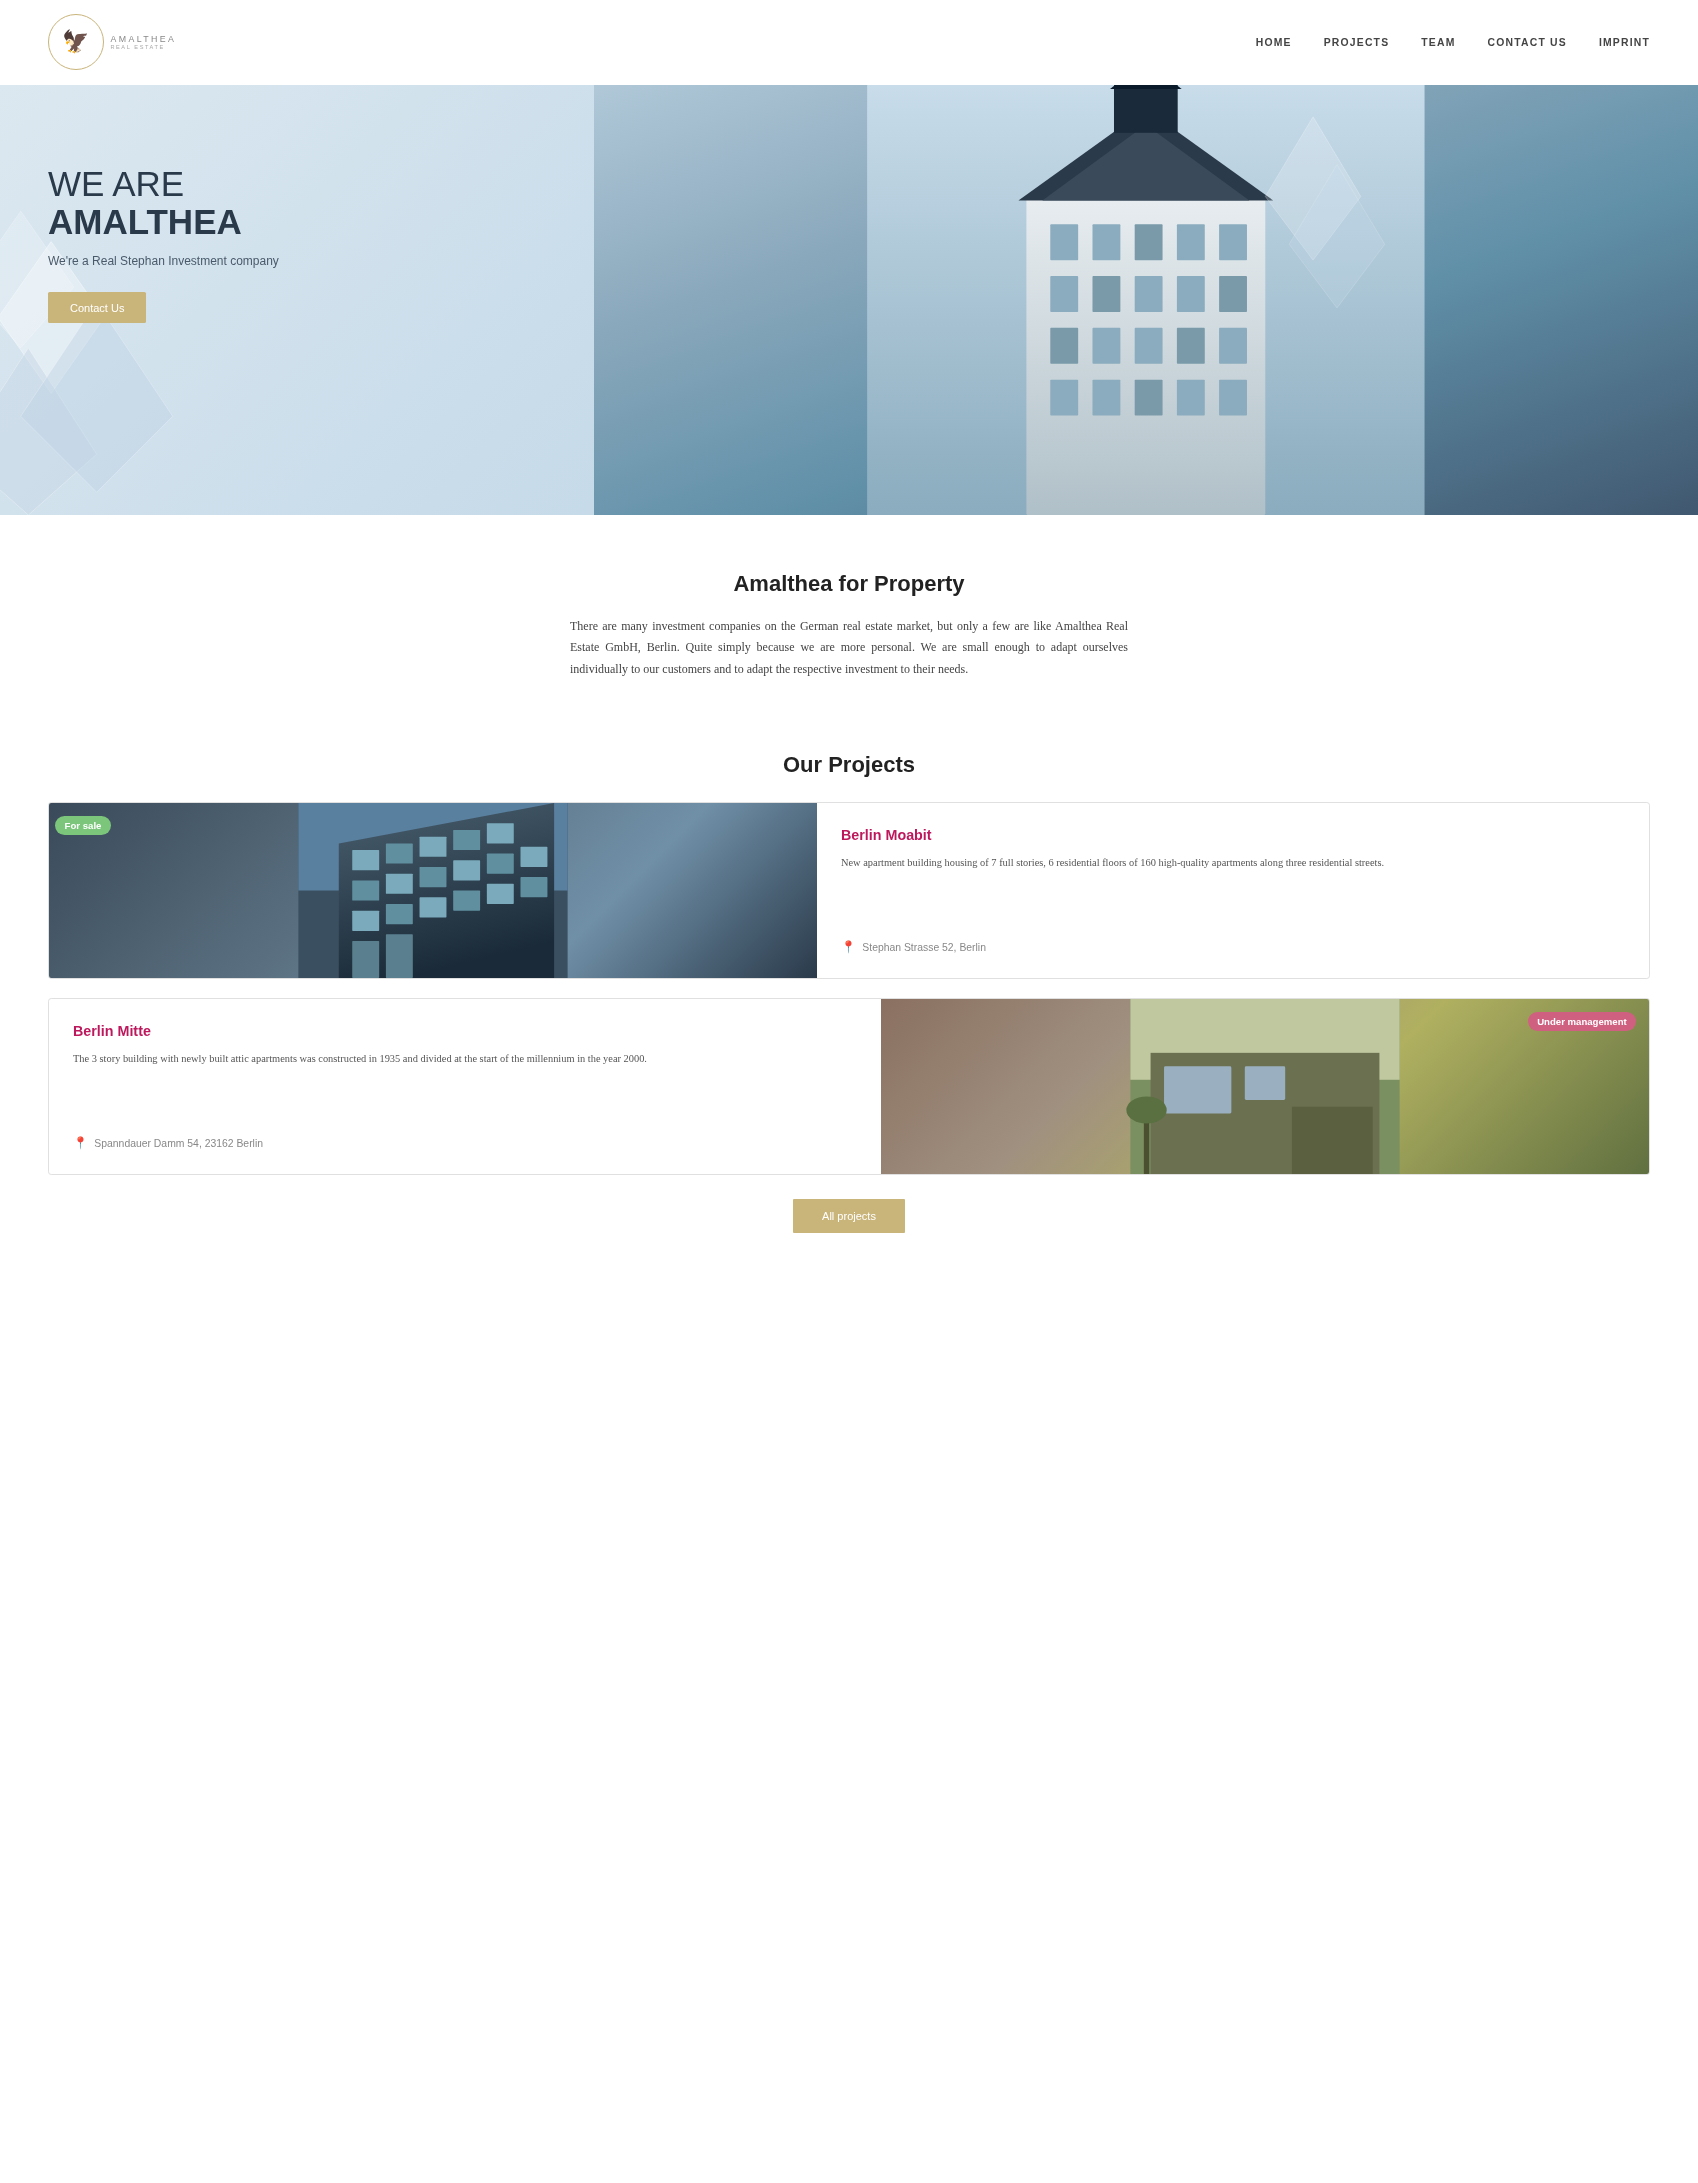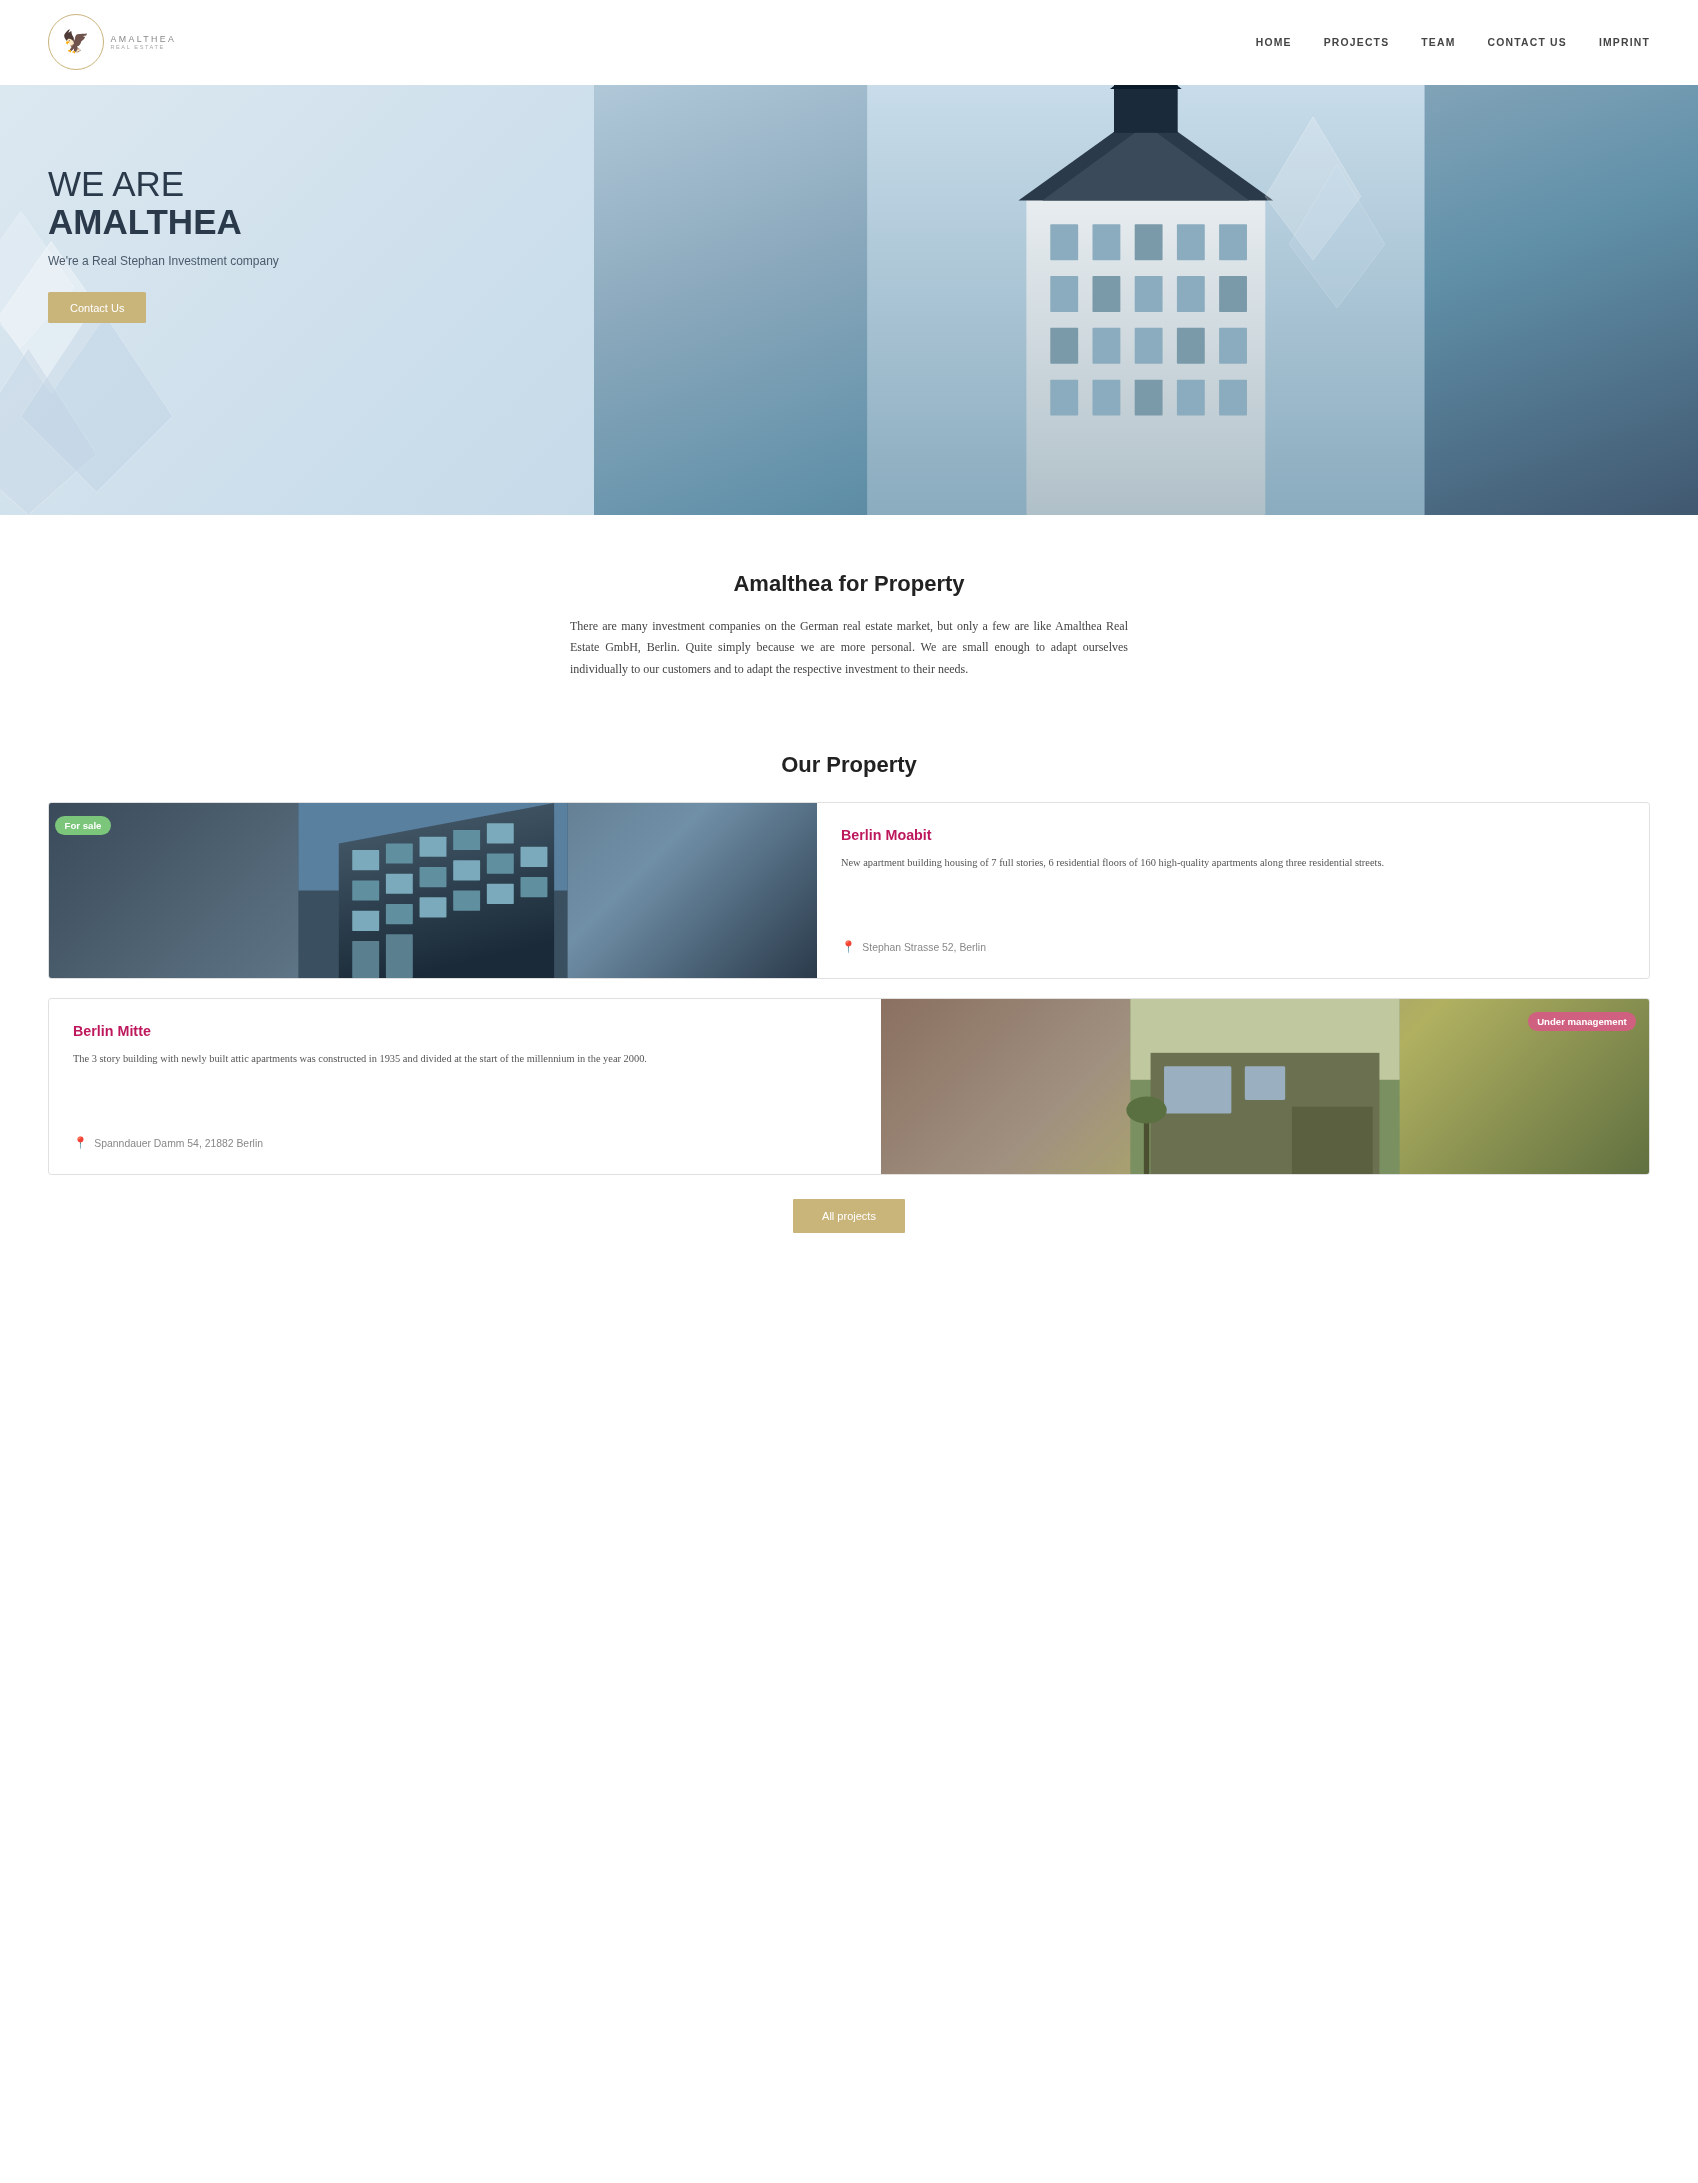--- a/index.html
+++ b/index.html
@@ -275,21 +275,21 @@
     </div>
   </div>
 </section>
 
 <section class="passion">
   <h2>Amalthea for Property</h2>
   <p>There are many investment companies on the German real estate market, but only a few are like Amalthea Real Estate GmbH, Berlin. Quite simply because we are more personal. We are small enough to adapt ourselves individually to our customers and to adapt the respective investment to their needs.</p>
 </section>
 
 <section class="projects">
-  <h2>Our Property</h2>
+  <h2>Our Projects</h2>
 
   <div class="project-card">
     <div class="project-img">
       <div class="project-img-bg1">
         <svg viewBox="0 0 400 260" xmlns="http://www.w3.org/2000/svg" style="width:100%;height:100%;position:absolute;top:0;left:0;">
           <defs>
             <linearGradient id="bldg1" x1="0" y1="0" x2="0.3" y2="1">
               <stop offset="0%" stop-color="#4a6070"></stop>
               <stop offset="100%" stop-color="#1a2a38"></stop>
             </linearGradient>
@@ -362,21 +362,21 @@
       </div>
       <span class="badge badge-pink badge-right">Under management</span>
     </div>
     <div class="project-info">
       <div>
         <h3>Berlin Mitte</h3>
         <p>The 3 story building with newly built attic apartments was constructed in 1935 and divided at the start of the millennium in the year 2000.</p>
       </div>
       <div class="project-location">
         <span class="location-icon">📍</span>
-        <span>Spanndauer Damm 54, 21882 Berlin</span>
+        <span>Spanndauer Damm 54, 23162 Berlin</span>
       </div>
     </div>
   </div>
 
   <div class="all-projects-wrap">
     <a href="#" class="btn-all-projects">All projects</a>
   </div>
 </section>
 
 

